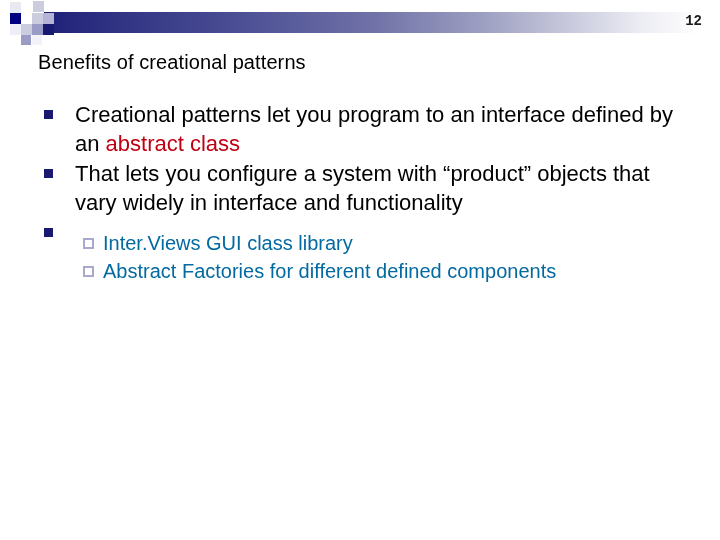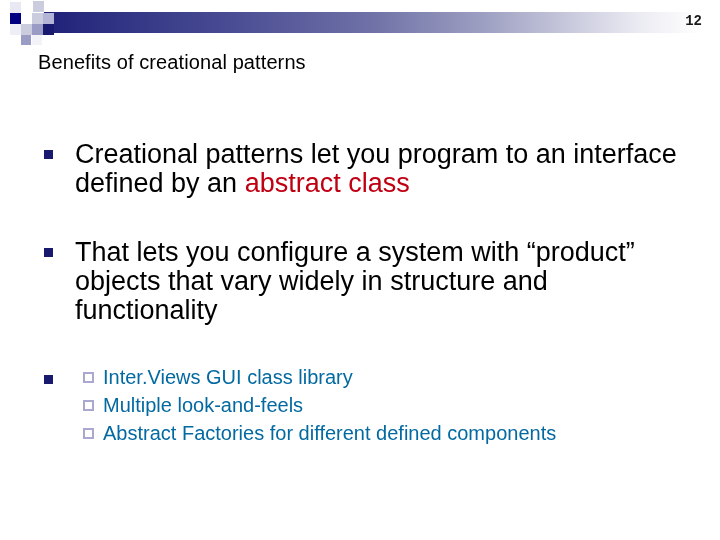--- a/index.html
+++ b/index.html
@@ -84,25 +84,24 @@
   .body-area {
     position: absolute;
     left: 42px;
     top: 100px;
     width: 650px;
   }
 
   .bullet-l1 {
     position: relative;
     padding-left: 33px;
-    font-size: 27px;
+    font-size: 22px;
     line-height: 29px;
     color: #000000;
     margin-bottom: 1px;
-    margin-top: 40px;
   }
 
   .marker-l1 {
     position: absolute;
     left: 2px;
     top: 10px;
     width: 9px;
     height: 9px;
     background: #191970;
     display: block;
@@ -170,37 +169,36 @@
 
   <div class="body-area">
 
     <div class="bullet-l1">
       <span class="marker-l1"></span>
       <span>Creational patterns let you program to an interface defined by an </span><span class="accent-red">abstract class</span>
     </div>
 
     <div class="bullet-l1">
       <span class="marker-l1"></span>
-      <span>That lets you configure a system with “product” objects that vary widely in structure and functionality</span>
+      <span>That lets you configure a system with “product” objects that vary widely in interface and functionality</span>
     </div>
 
     <div class="bullet-l1">
       <span class="marker-l1"></span>
     </div>
 
     <div class="bullet-l2-group">
 
       <div class="bullet-l2">
         <span class="marker-l2"></span>
         <span>Inter.Views GUI class library</span>
       </div>
 
       <div class="bullet-l2">
         <span class="marker-l2"></span>
-        <span>Multiple look-and-feels</span>
       </div>
 
       <div class="bullet-l2">
         <span class="marker-l2"></span>
         <span>Abstract Factories for different defined components</span>
       </div>
 
     </div>
   </div>
 

